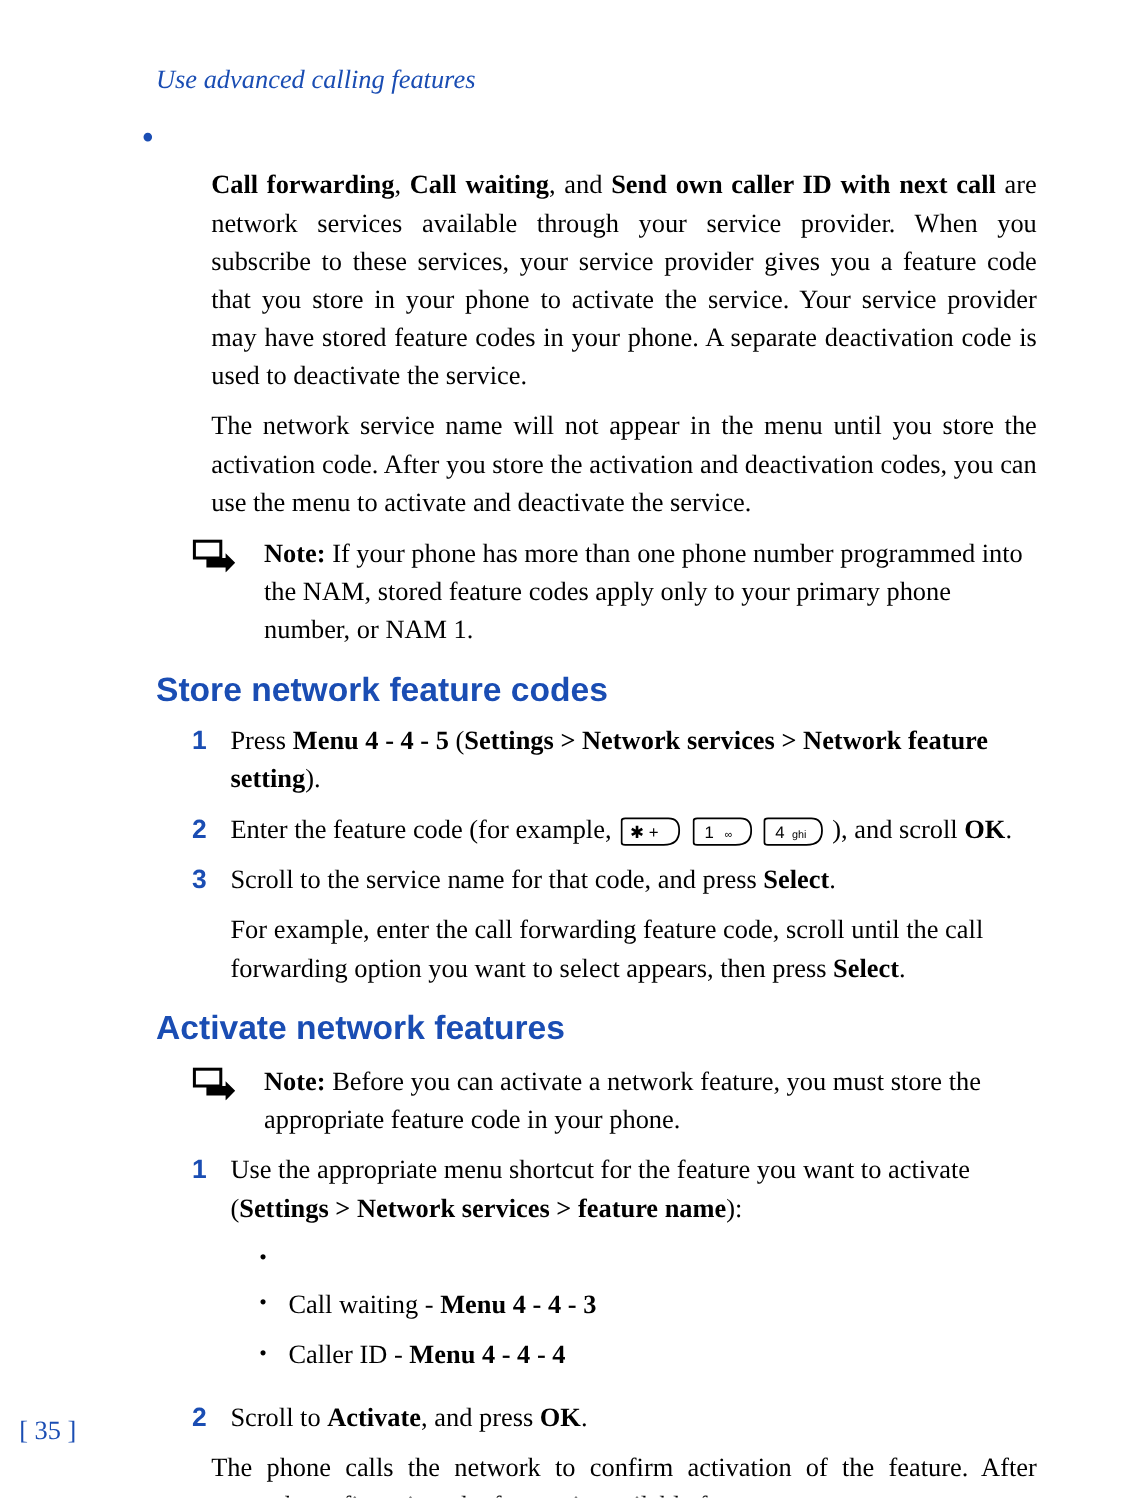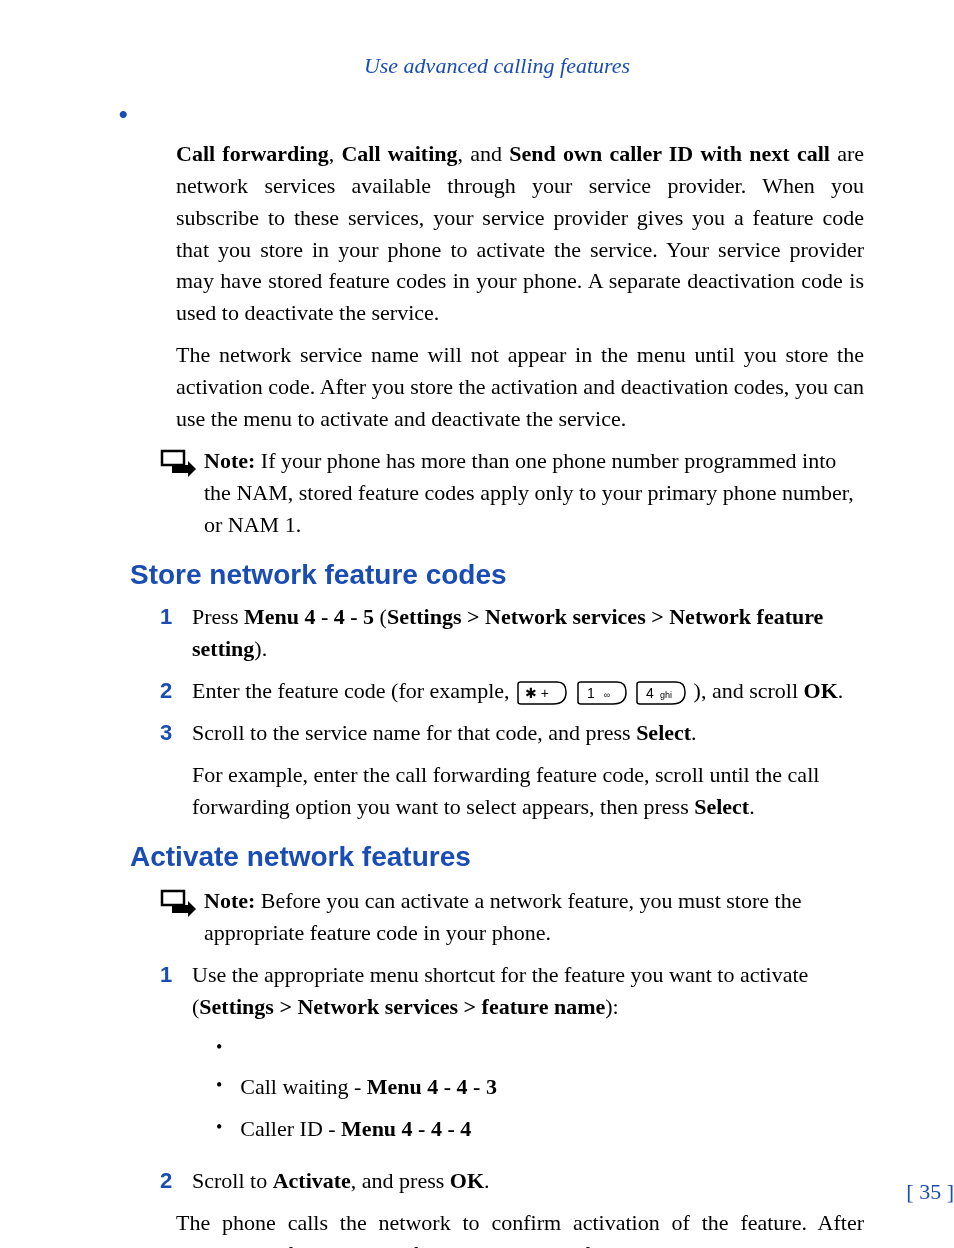--- a/index.html
+++ b/index.html
@@ -8,21 +8,21 @@
     height: 1248px;
     background: #fff;
     font-family: Georgia, 'Times New Roman', serif;
     color: #000;
     padding: 50px 90px 40px 130px;
     position: relative;
     font-size: 22px;
     line-height: 1.45;
   }
   .header-link {
-    text-align: center;
+    text-align: left;
     color: #1a4db3;
     font-style: italic;
     font-size: 22px;
     margin-bottom: 18px;
   }
   .h1-row {
     display: flex;
     align-items: baseline;
     gap: 18px;
     margin-bottom: 8px;
@@ -49,21 +49,21 @@
     font-family: Arial, Helvetica, sans-serif;
   }
   .para {
     margin-bottom: 10px;
     text-align: justify;
     margin-left: 46px;
   }
   .b { font-weight: bold; }
   .note-row {
     display: flex;
-    gap: 8px;
+    gap: 24px;
     margin: 8px 0 10px 30px;
   }
   .note-icon {
     flex-shrink: 0;
     width: 36px;
     height: 28px;
     margin-top: 4px;
   }
   .note-text { flex: 1; }
   .ol {
@@ -101,22 +101,22 @@
     line-height: 1.6;
   }
   .key-icon {
     display: inline-block;
     vertical-align: middle;
     margin: 0 2px;
   }
   .footer {
     position: absolute;
     bottom: 40px;
-    left: 0; right: 0;
-    text-align: right;
+    left: 16px; right: 0;
+    text-align: left;
     color: #1a4db3;
     font-size: 22px;
   }
 </style>
 </head>
 <body>
 
 <div class="header-link">Use advanced calling features</div>
 
 <div class="h1-row">

